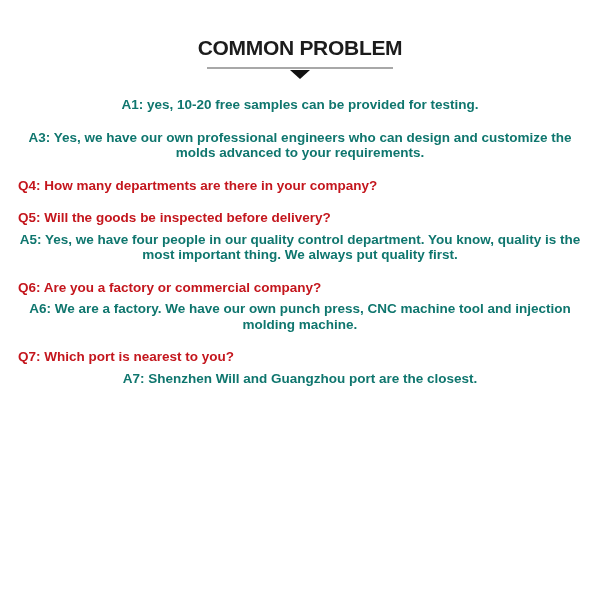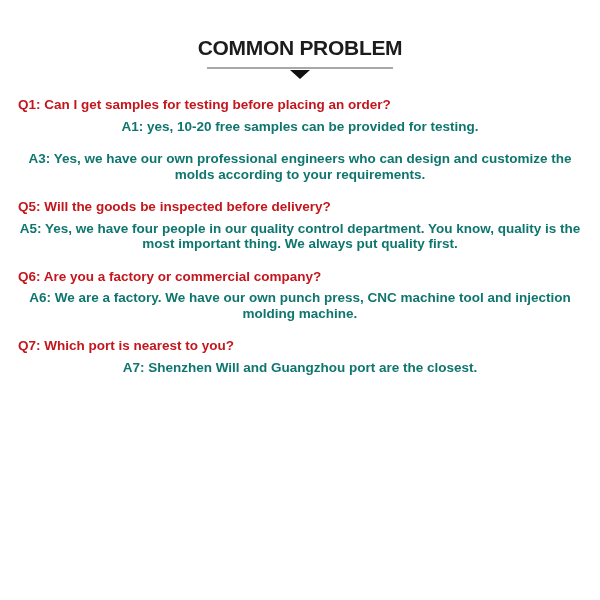--- a/index.html
+++ b/index.html
@@ -81,32 +81,32 @@
     <div class="page-title">COMMON PROBLEM</div>
     <div class="divider-wrap">
       <div class="divider-line"></div>
       <div class="divider-triangle"></div>
     </div>
   </div>
 
   <div class="faq-list">
 
     <div class="faq-item">
-      <div class="faq-question">Q1: Can I get samples for testing before placing an order?</div>
       <div class="faq-answer">A1: yes, 10-20 free samples can be provided for testing.</div>
     </div>
 
     <div class="faq-item">
     </div>
 
     <div class="faq-item">
-      <div class="faq-answer">A3: Yes, we have our own professional engineers who can design and customize the molds according to your requirements.</div>
+      <div class="faq-answer">A3: Yes, we have our own professional engineers who can design and customize the molds advanced to your requirements.</div>
     </div>
 
     <div class="faq-item">
+      <div class="faq-question">Q4: How many departments are there in your company?</div>
     </div>
 
     <div class="faq-item">
       <div class="faq-question">Q5: Will the goods be inspected before delivery?</div>
       <div class="faq-answer">A5: Yes, we have four people in our quality control department. You know, quality is the most important thing. We always put quality first.</div>
     </div>
 
     <div class="faq-item">
       <div class="faq-question">Q6: Are you a factory or commercial company?</div>
       <div class="faq-answer">A6: We are a factory. We have our own punch press, CNC machine tool and injection molding machine.</div>

